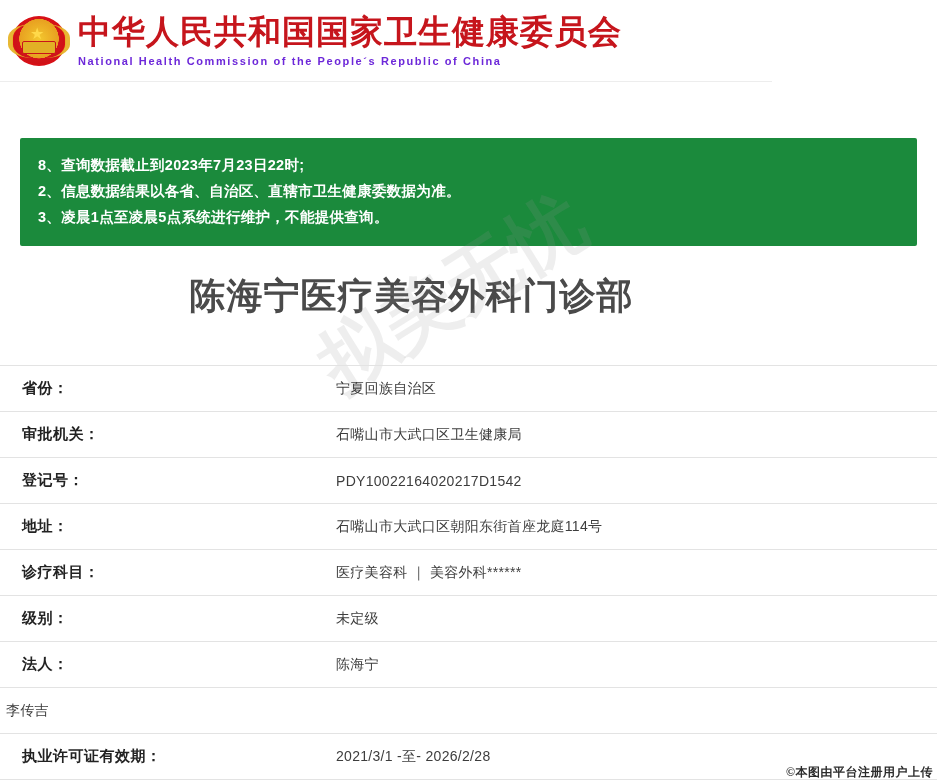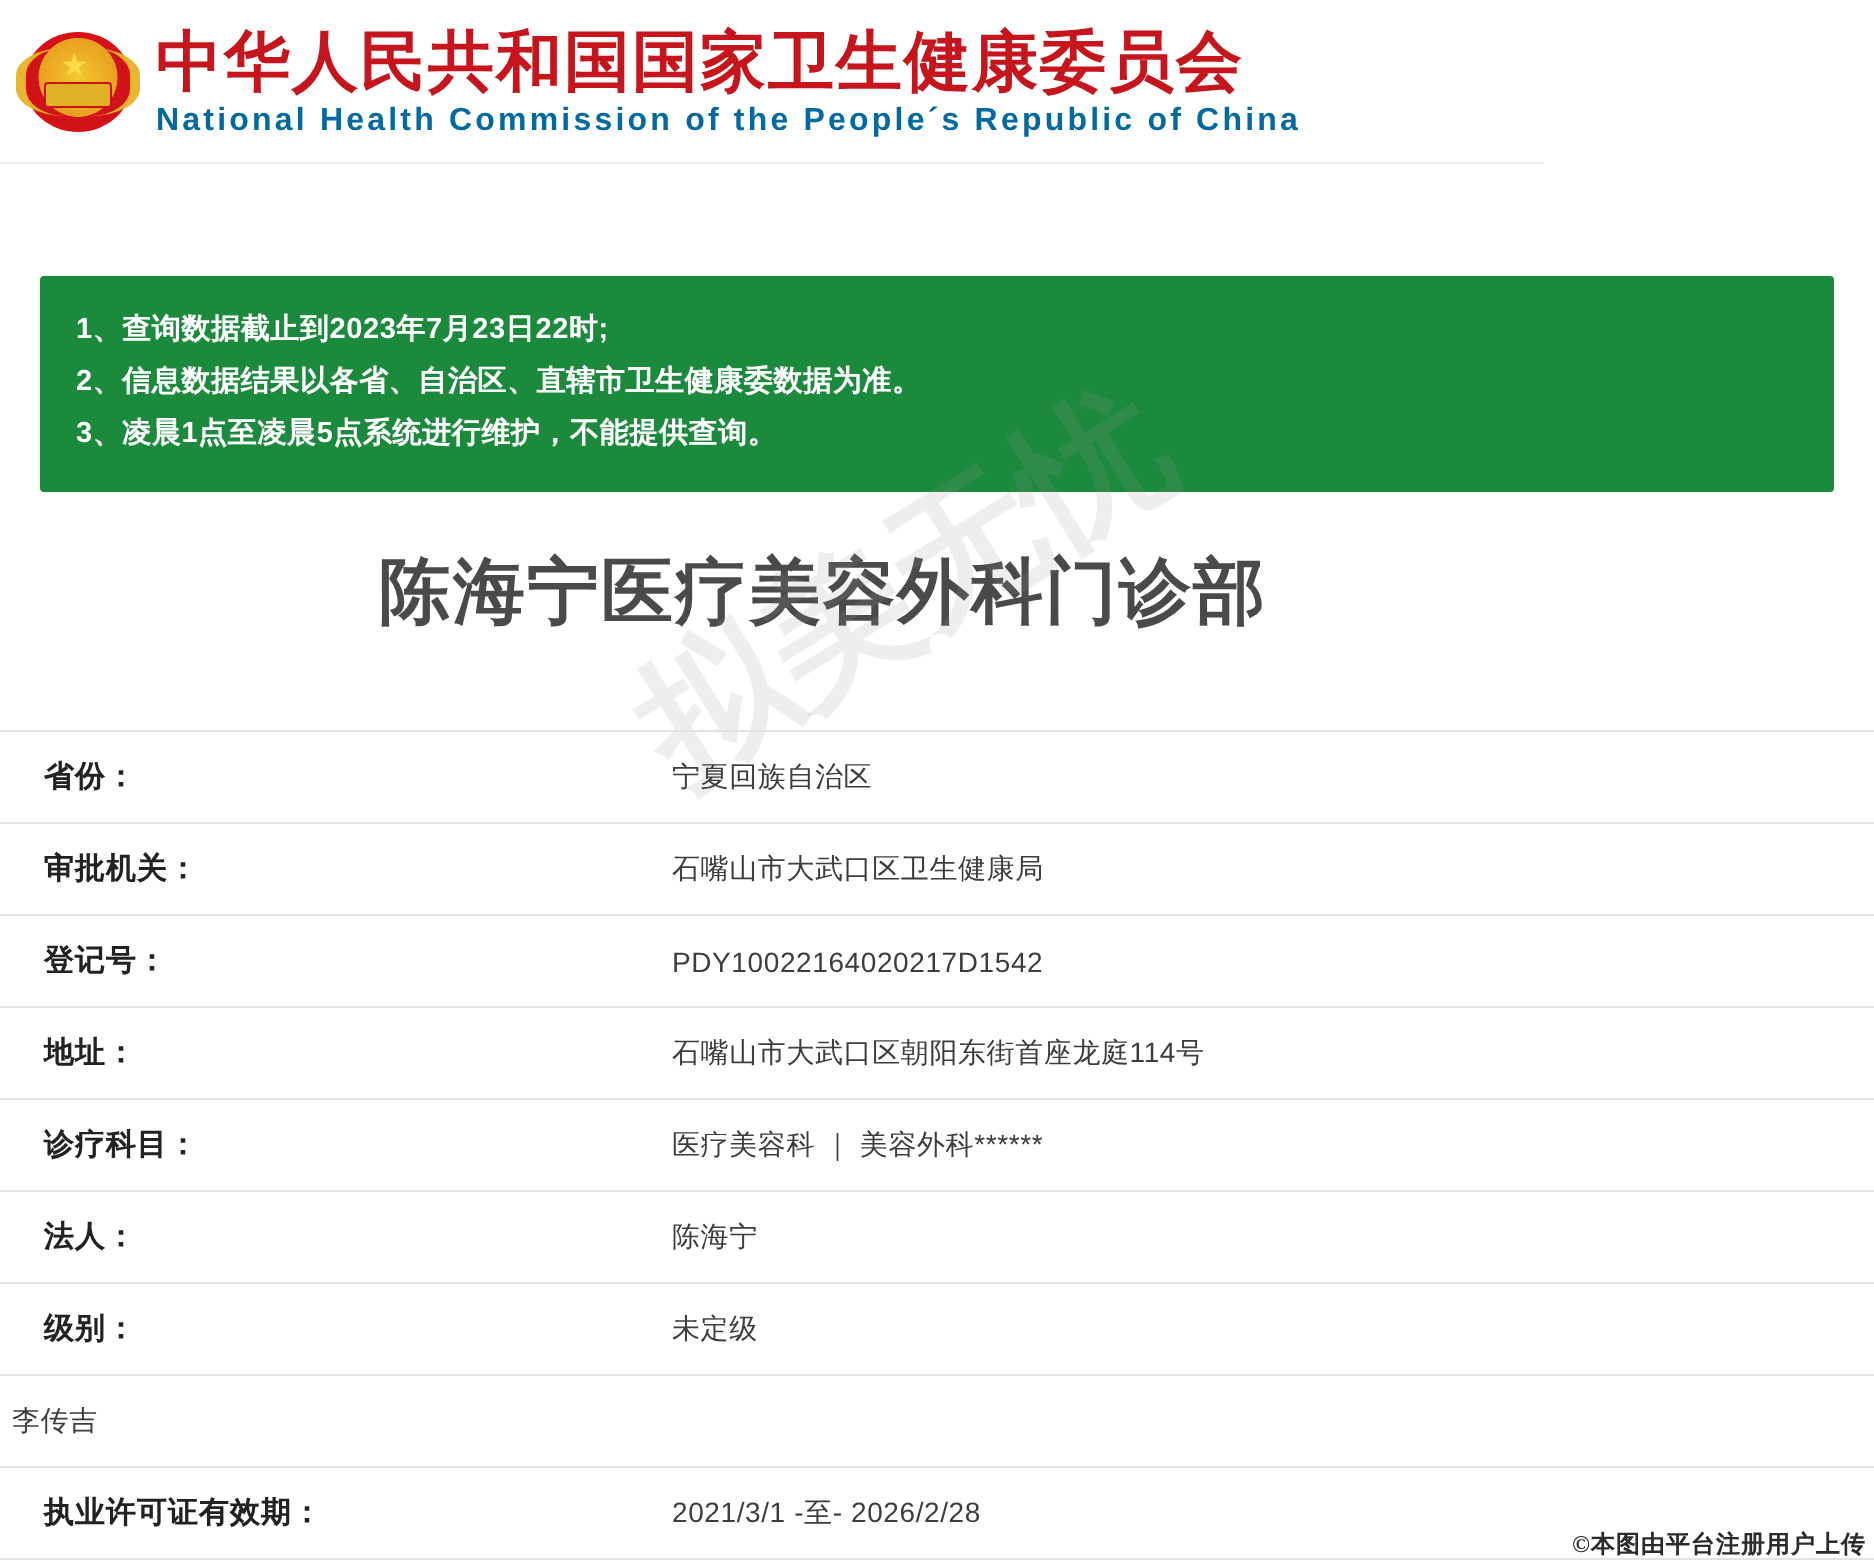--- a/index.html
+++ b/index.html
@@ -70,22 +70,22 @@
   .cn-title {
     color: #c6151c;
     font-size: 33px;
     font-weight: bold;
     letter-spacing: 1px;
     line-height: 40px;
     white-space: nowrap;
     font-family: "Liberation Serif", serif;
   }
   .en-title {
-    color: #0369a1;
-    font-size: 16px;
+    color: #6d28d9;
+    font-size: 11px;
     font-weight: bold;
     letter-spacing: 1.6px;
     line-height: 18px;
     white-space: nowrap;
   }
 
   
   .notice {
     position: absolute;
     left: 20px;
@@ -186,21 +186,21 @@
       <div class="gate"></div>
       <div class="star">★</div>
     </div>
     <div class="title-block">
       <div class="cn-title">中华人民共和国国家卫生健康委员会</div>
       <div class="en-title">National Health Commission of the People´s Republic of China</div>
     </div>
   </div>
 
   <div class="notice">
-    <div>1、查询数据截止到2023年7月23日22时;</div>
+    <div>8、查询数据截止到2023年7月23日22时;</div>
     <div>2、信息数据结果以各省、自治区、直辖市卫生健康委数据为准。</div>
     <div>3、凌晨1点至凌晨5点系统进行维护，不能提供查询。</div>
   </div>
 
   <div class="inst-name">陈海宁医疗美容外科门诊部</div>
 
   <div class="watermark">拟美无忧</div>
 
   <div class="table">
 
@@ -223,30 +223,30 @@
       <div class="label">地址：</div>
       <div class="value">石嘴山市大武口区朝阳东街首座龙庭114号</div>
     </div>
 
     <div class="row">
       <div class="label">诊疗科目：</div>
       <div class="value">医疗美容科 ｜ 美容外科******</div>
     </div>
 
     <div class="row">
+      <div class="label">级别：</div>
+      <div class="value">未定级</div>
+    </div>
+
+    <div class="row">
       <div class="label">法人：</div>
       <div class="value">陈海宁</div>
     </div>
 
     <div class="row">
-      <div class="label">级别：</div>
-      <div class="value">未定级</div>
-    </div>
-
-    <div class="row">
       <div class="value">李传吉</div>
     </div>
 
     <div class="row">
       <div class="label">执业许可证有效期：</div>
       <div class="value">2021/3/1 -至- 2026/2/28</div>
     </div>
 
   </div>
 

